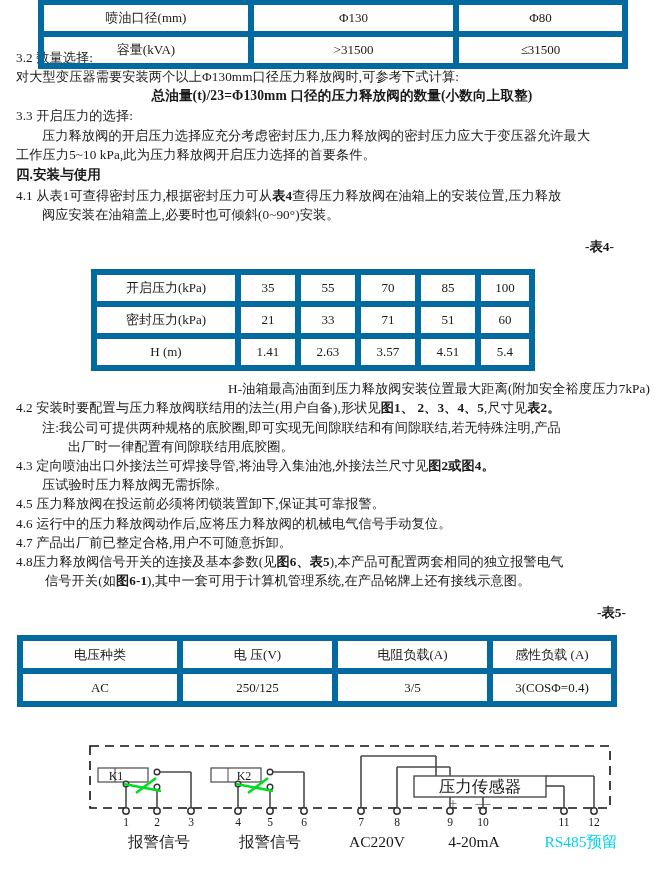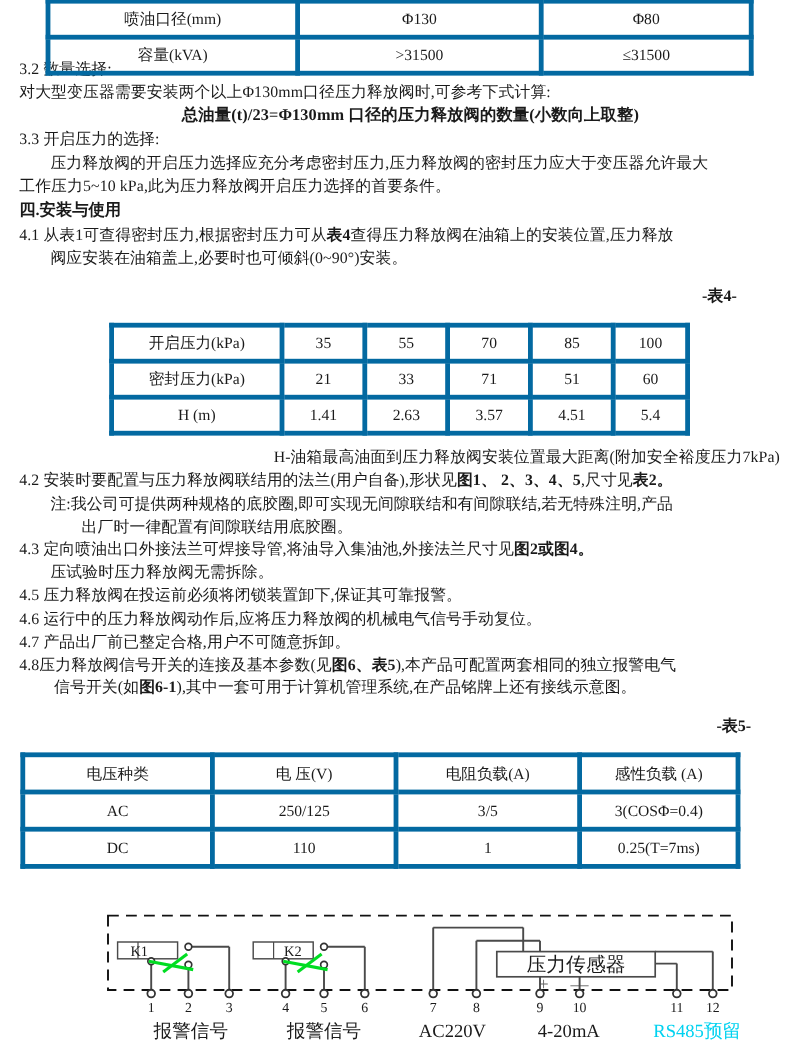--- a/index.html
+++ b/index.html
@@ -55,42 +55,42 @@
     line-height: 20px;
   }
 
   
   table.doc {
     border-collapse: collapse;
     font-size: 13px;
     line-height: 16px;
   }
   table.doc td {
-    border: 4px solid #0369a1;
+    border: 6px solid #0369a1;
     text-align: center;
     vertical-align: middle;
     padding: 3px 2px;
     font-family: "Liberation Serif", "DejaVu Serif", serif;
   }
 
   
   .tbl-top {
     position: absolute;
     left: 38px;
     top: -1px;
     width: 590px;
   }
   .tbl-top td { height: 20px; }
 
   
   .tbl4-wrap {
     margin: 0 auto;
     width: 484px;
   }
-  .tbl4 { width: 484px; }
+  .tbl4 { width: 444px; }
   .tbl4 td { height: 20px; }
   .tbl4 .lbl { width: 134px; }
 
   
   .tbl5-wrap { width: 632px; margin: 0 auto; }
   .tbl5 { width: 600px; }
   .tbl5 td { height: 21px; }
 
   .tbl-caption {
     font-weight: bold;
@@ -204,26 +204,20 @@
         <td style="width:145px">电 压(V)</td>
         <td style="width:145px">电阻负载(A)</td>
         <td>感性负载 (A)</td>
       </tr>
       <tr>
         <td>AC</td>
         <td>250/125</td>
         <td>3/5</td>
         <td>3(COSΦ=0.4)</td>
       </tr>
-      <tr>
-        <td>DC</td>
-        <td>110</td>
-        <td>1</td>
-        <td>0.25(T=7ms)</td>
-      </tr>
     </tbody>
       </table>
   </div>
 
   <div class="diagram">
     <svg width="666" height="165" viewBox="0 0 666 165" xmlns="http://www.w3.org/2000/svg">
 
       <rect x="74" y="23" width="520" height="62" fill="none" stroke="#111111" stroke-width="1.6" stroke-dasharray="9,6"></rect>
 
       <g>

